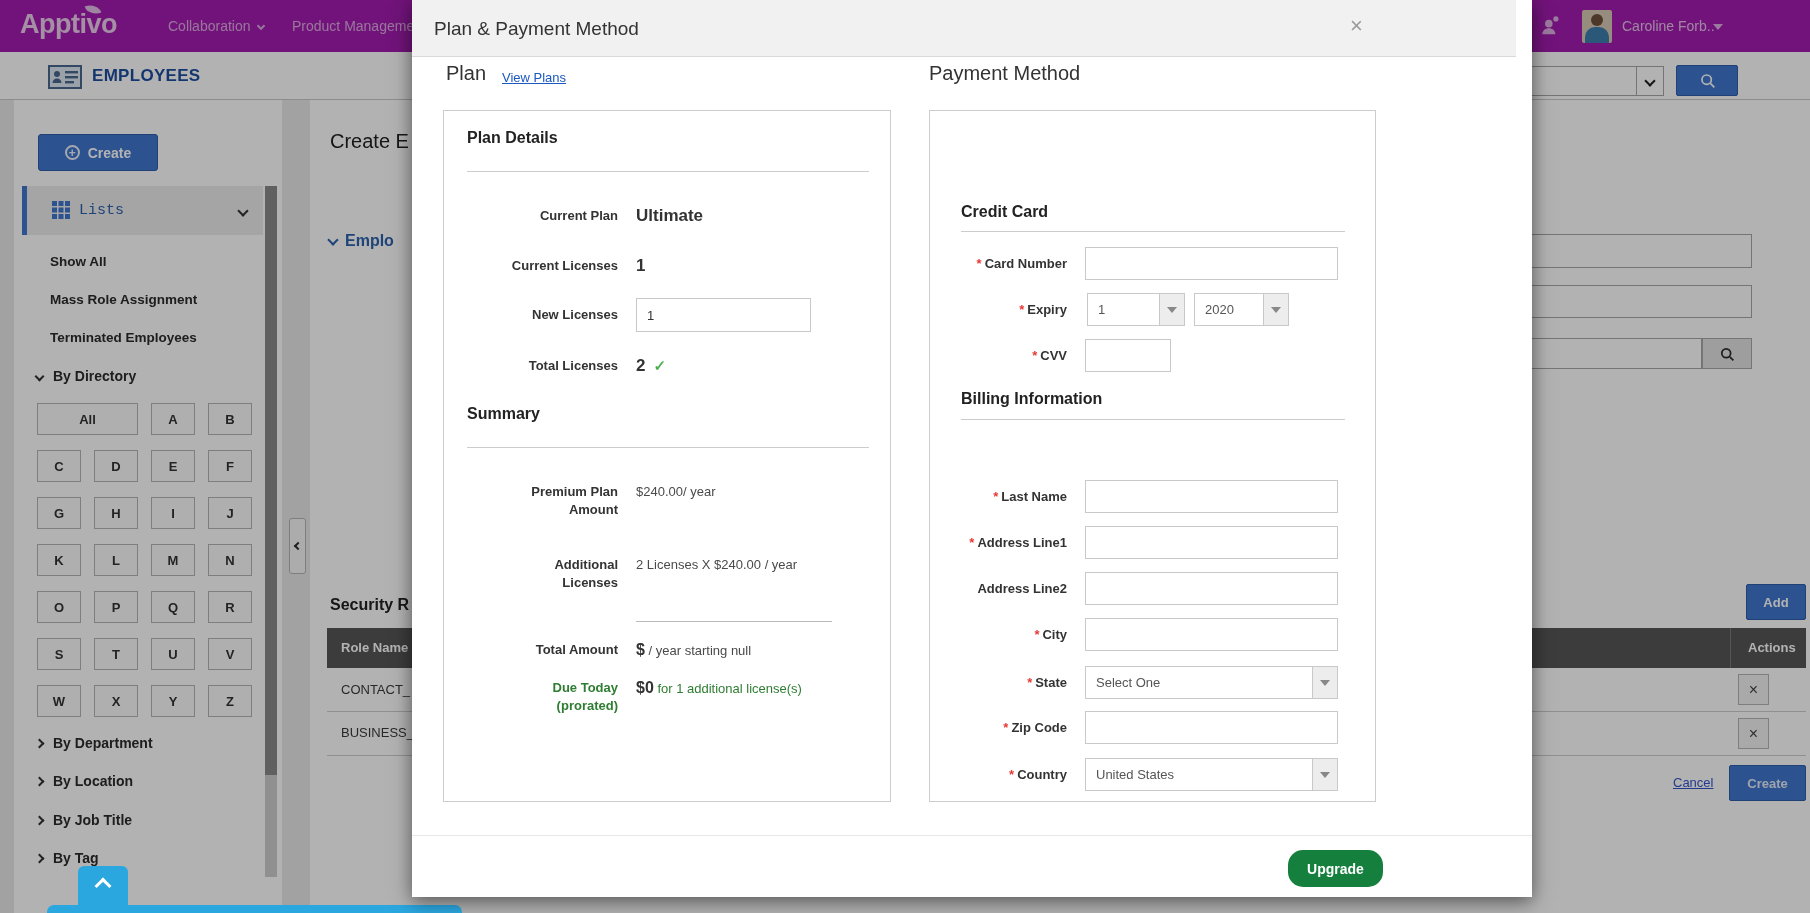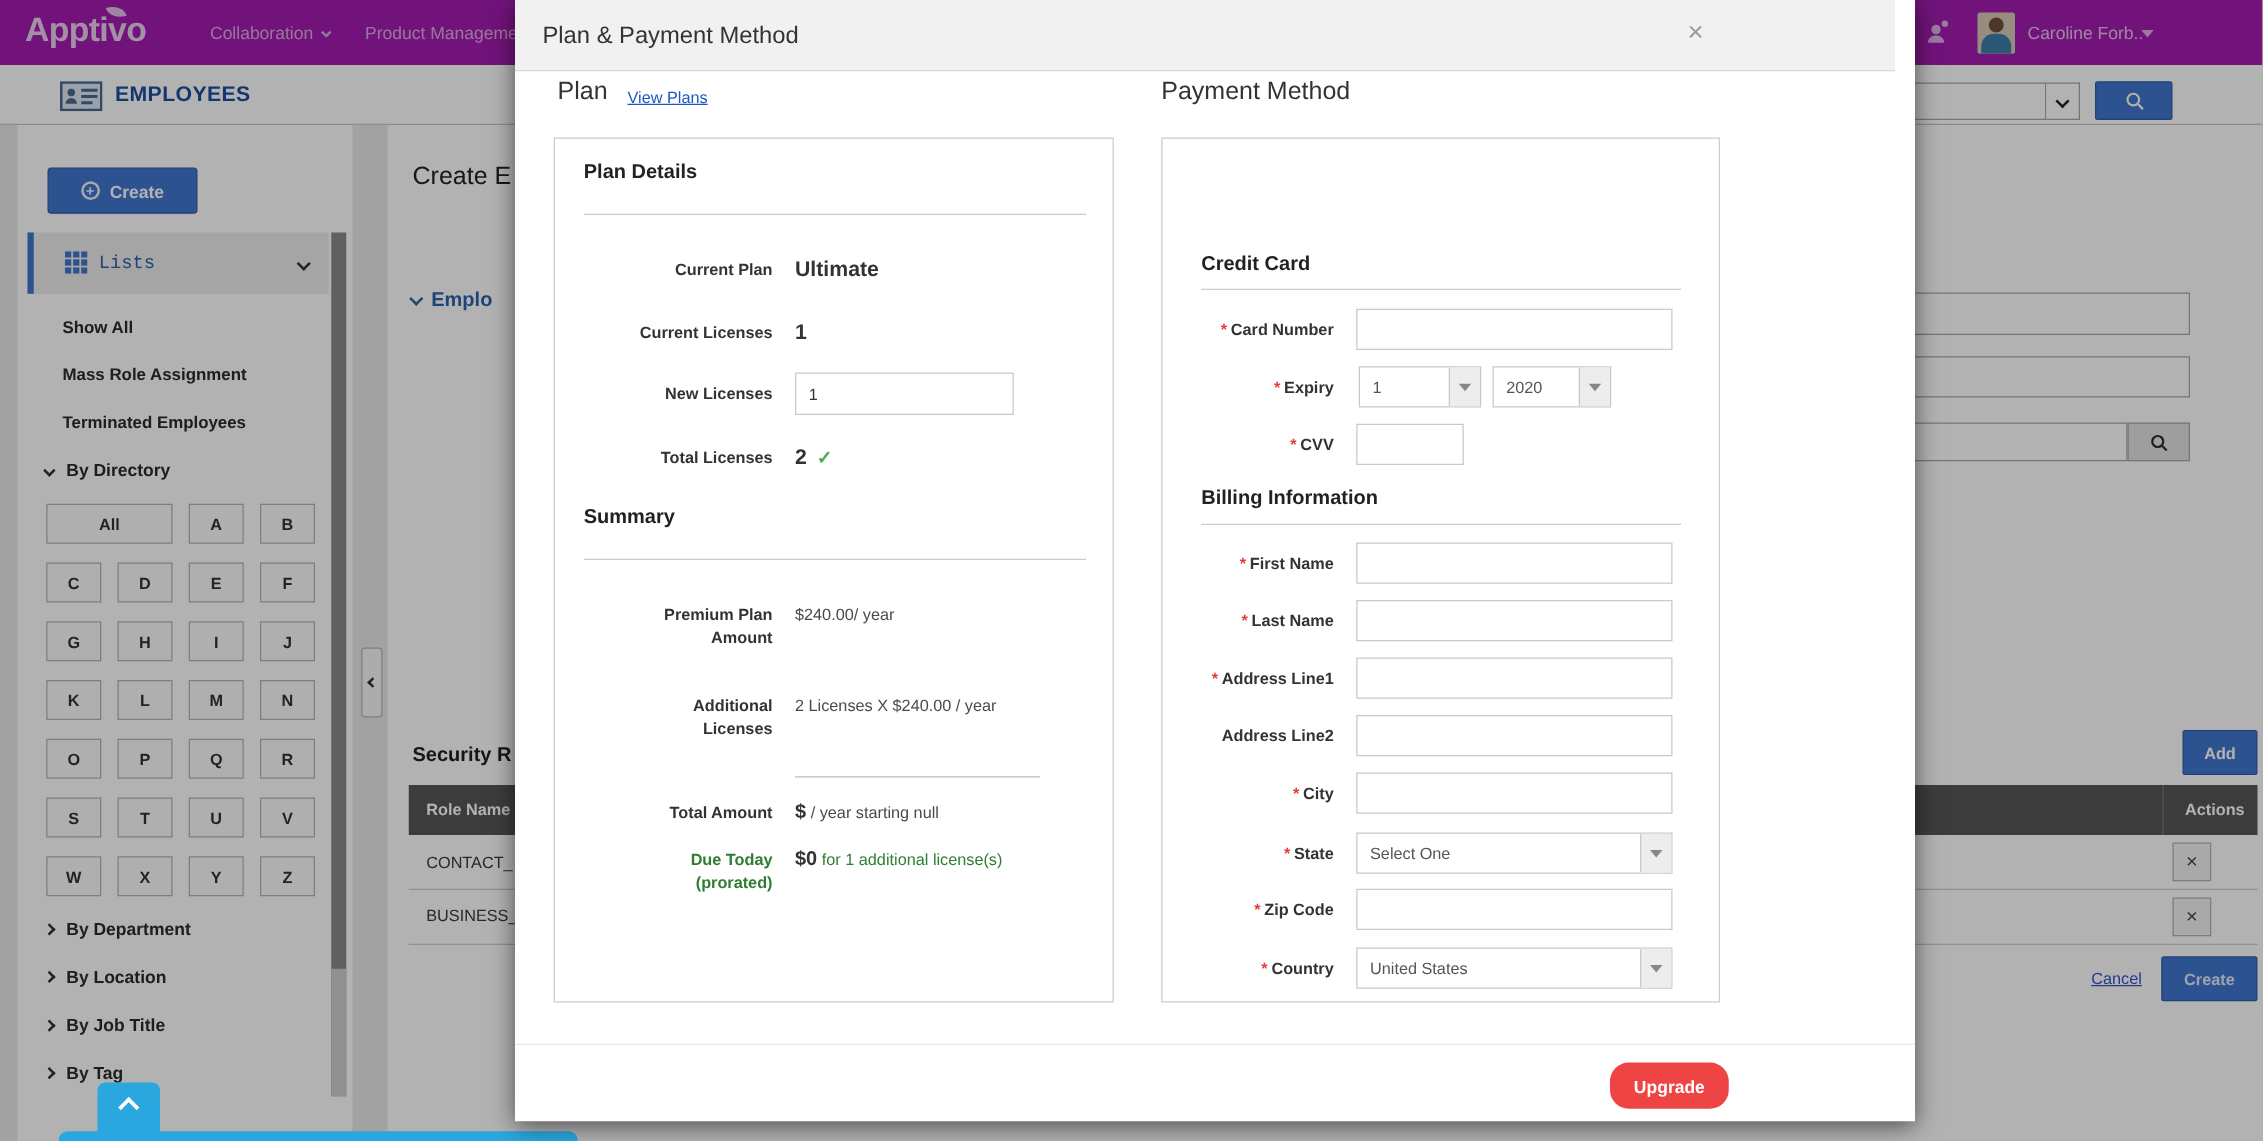--- a/index.html
+++ b/index.html
@@ -105,21 +105,21 @@
 
   .notice { position:absolute; left:21px; top:20px; width:404px; height:63px; background:#e9e9e9; border:1px solid #d8d8d8; padding:11px 16px; font-size:13px; color:#333; line-height:1.55; }
   .prow { position:absolute; left:0; width:100%; height:33px; }
   .plabel { position:absolute; left:0; width:137px; text-align:right; font-size:13px; font-weight:bold; color:#333; line-height:33px; }
   .req { color:#e53935; margin-right:3px; font-weight:bold; }
   .pinput { position:absolute; left:155px; top:0; height:33px; border:1px solid #c9c9c9; font-size:13px; color:#333; padding-left:10px; outline:none; }
   .sel { position:absolute; top:0; height:33px; border:1px solid #c9c9c9; background:#fff; }
   .sel-val { position:absolute; left:10px; top:0; line-height:31px; font-size:13px; color:#555; }
   .sel-caret { position:absolute; right:0; top:0; width:25px; height:31px; background:#ededed; border-left:1px solid #c9c9c9; display:flex; align-items:center; justify-content:center; }
   .m-footline { position:absolute; left:0; top:835px; width:100%; height:1px; background:#e8e8e8; }
-  .upgrade-btn { position:absolute; left:876px; top:850px; width:95px; height:37px; background:#ef4444; border:none; border-radius:15px; color:#fff; font-size:14px; font-weight:bold; }
+  .upgrade-btn { position:absolute; left:876px; top:850px; width:95px; height:37px; background:#15803d; border:none; border-radius:15px; color:#fff; font-size:14px; font-weight:bold; }
 </style>
 </head>
 <body>
 
 <div class="page">
 
   <div class="topnav">
     <span class="logo">Apptivo</span>
     <span class="logo-leaf"></span>
     <span class="navitem" style="left:168px"><span>Collaboration</span><span class="chev down"></span></span>
@@ -382,24 +382,20 @@
           </span>
       </div>
       <div class="prow" style="top:228px">
         <span class="plabel"><span class="req">*</span><span>CVV</span></span>
         <input class="pinput" style="width: 86px;">
       </div>
 
       <span class="box-h" style="left:31px; top:279px;">Billing Information</span>
       <span class="box-hr" style="left:31px; top:308px; width:384px;"></span>
 
-      <div class="prow" style="top:323px">
-        <span class="plabel"><span class="req">*</span><span>First Name</span></span>
-        <input class="pinput" style="width: 253px;">
-      </div>
       <div class="prow" style="top:369px">
         <span class="plabel"><span class="req">*</span><span>Last Name</span></span>
         <input class="pinput" style="width: 253px;">
       </div>
       <div class="prow" style="top:415px">
         <span class="plabel"><span class="req">*</span><span>Address Line1</span></span>
         <input class="pinput" style="width: 253px;">
       </div>
       <div class="prow" style="top:461px">
         <span class="plabel"><span>Address Line2</span></span>

